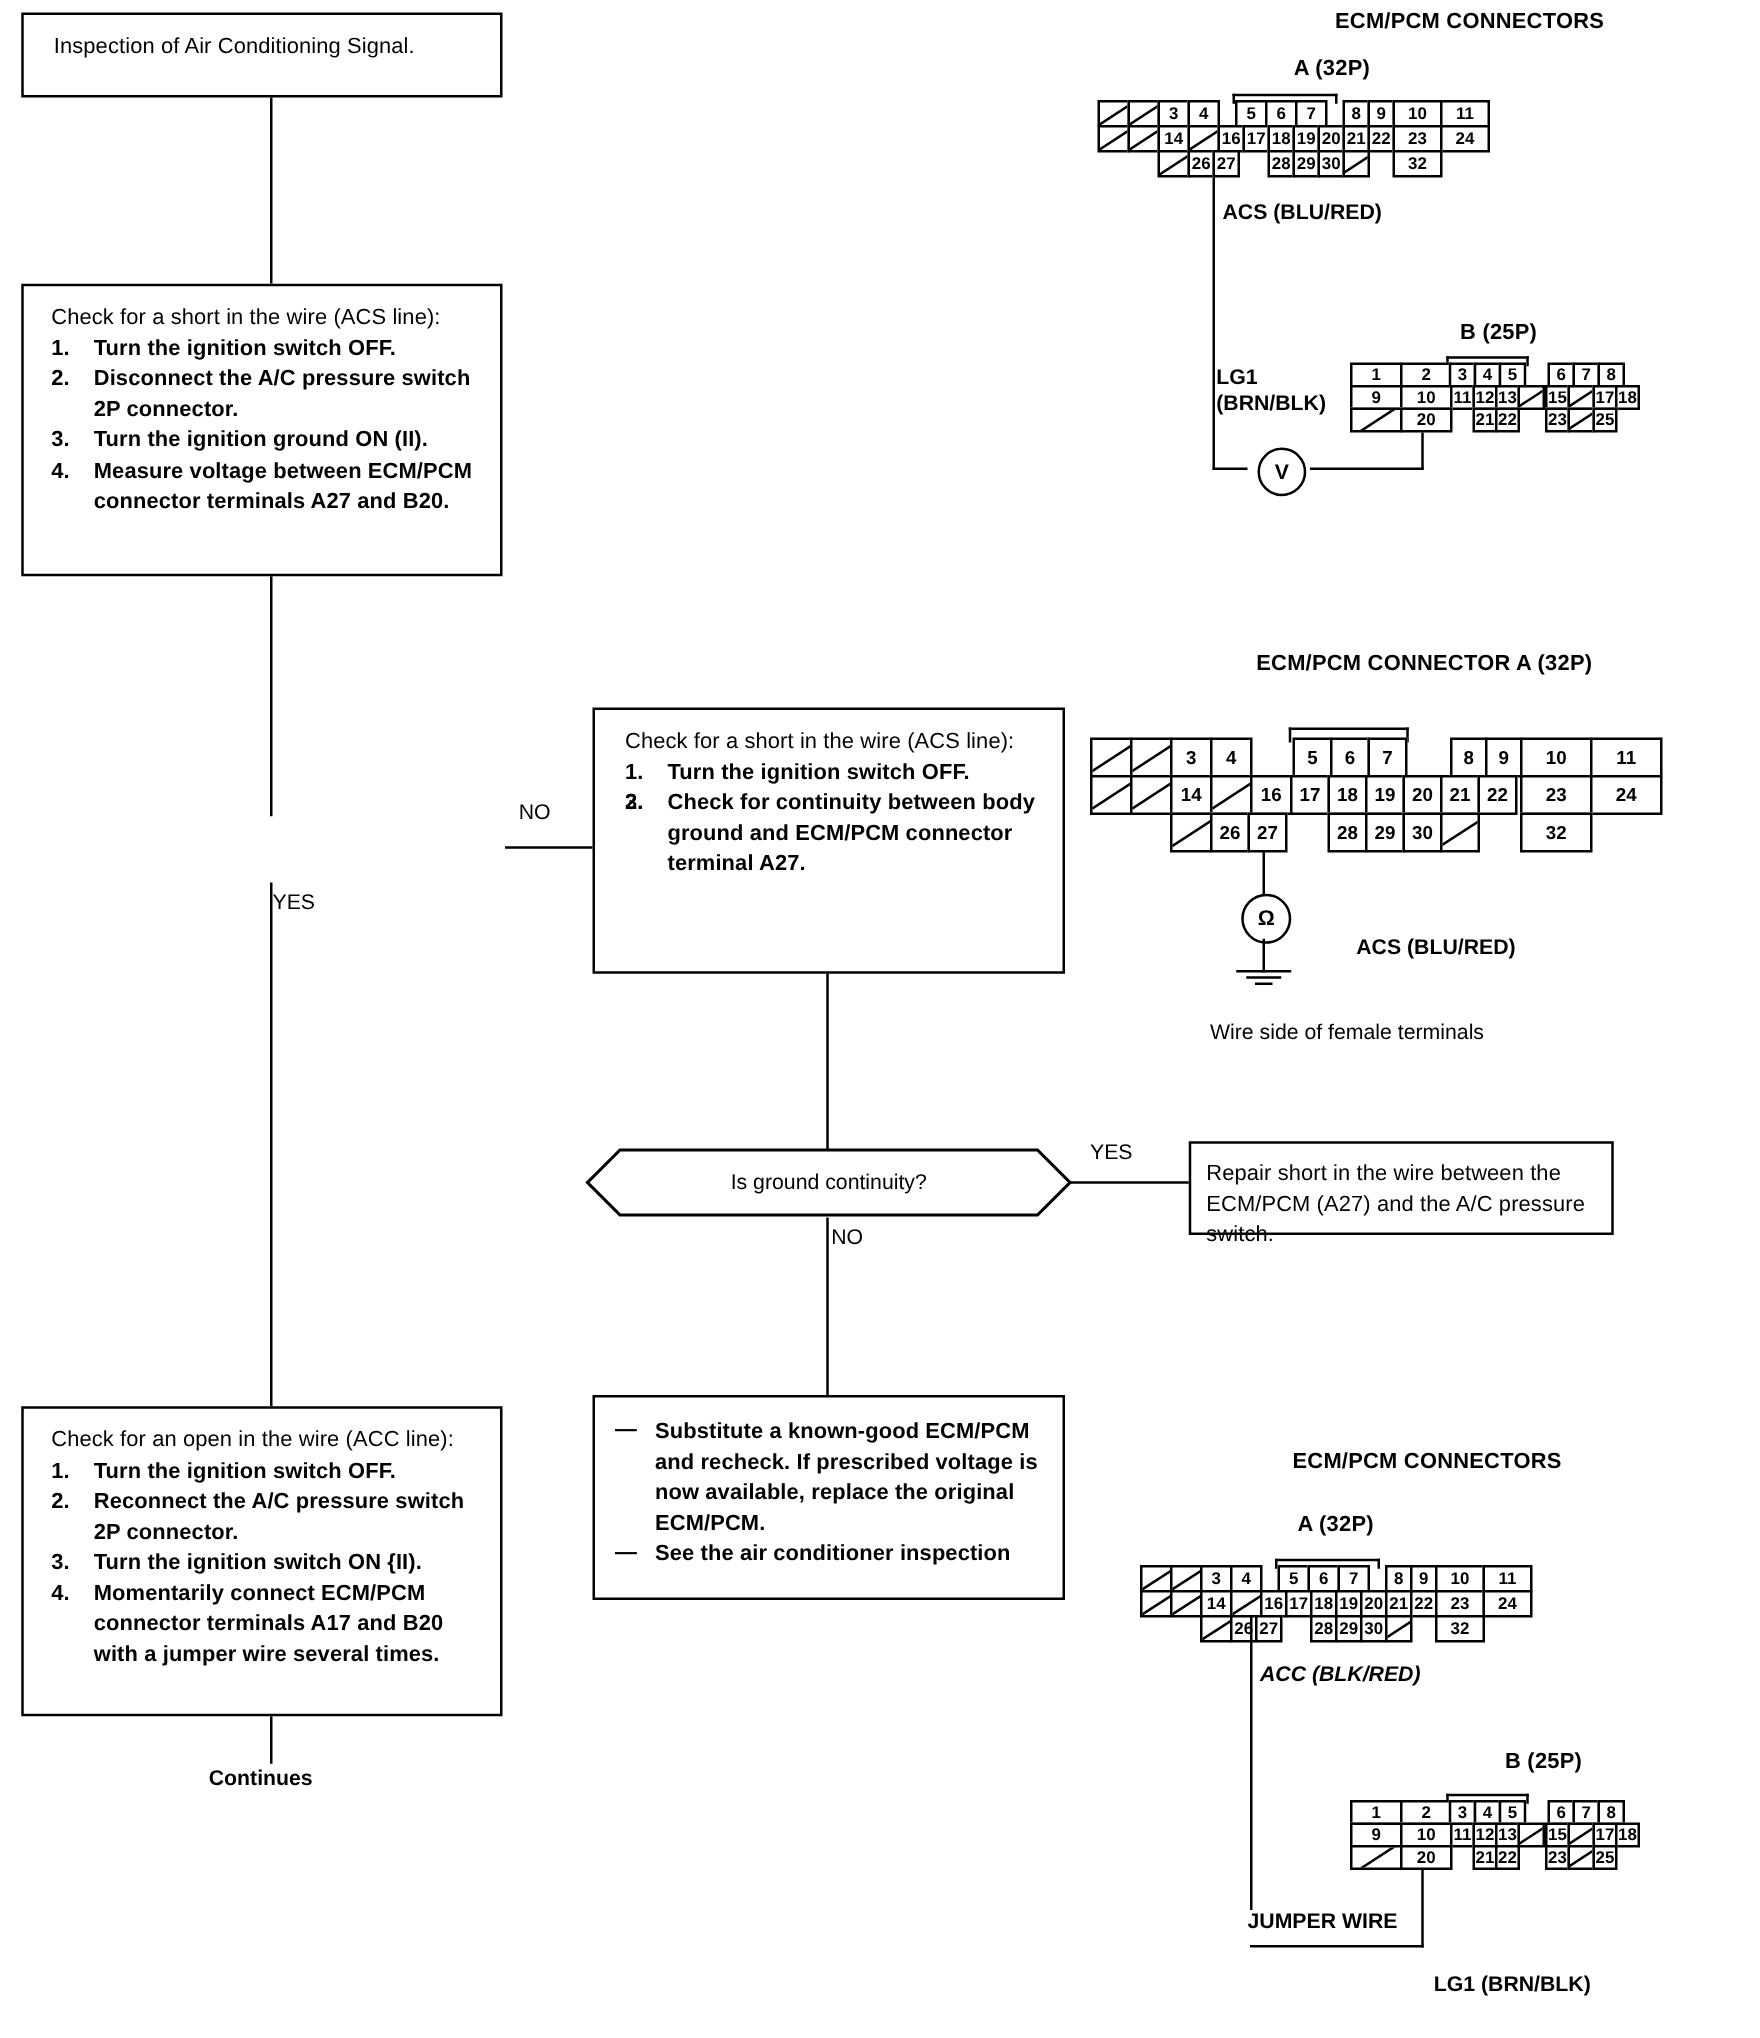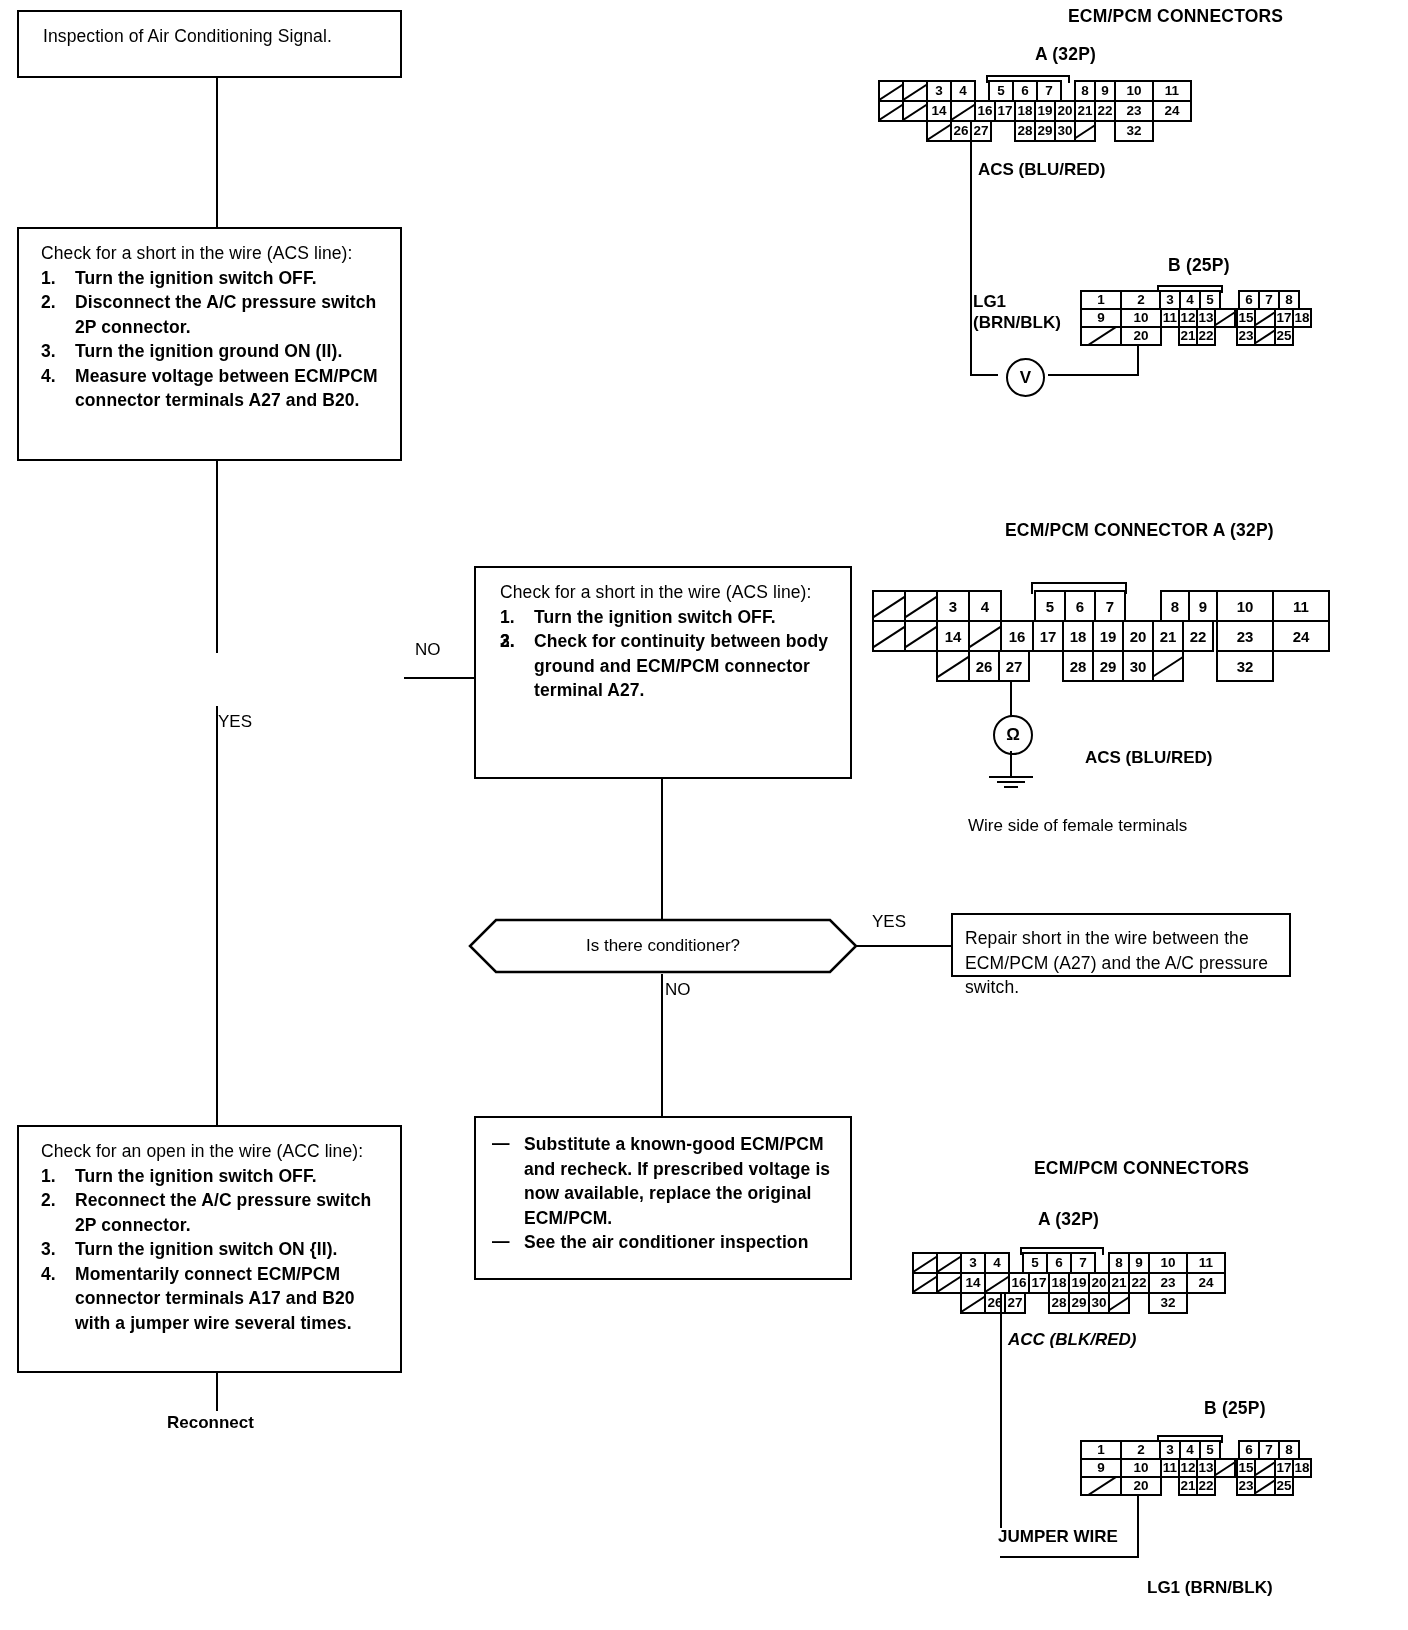--- a/index.html
+++ b/index.html
@@ -163,54 +163,54 @@
     <span class="hdr">Check for an open in the wire (ACC line):</span>
     <ol>
       <li><span class="num">1.</span><span>Turn the ignition switch OFF.</span></li>
       <li><span class="num">2.</span><span>Reconnect the A/C pressure switch 2P connector.</span></li>
       <li><span class="num">3.</span><span>Turn the ignition switch ON {II).</span></li>
       <li><span class="num">4.</span><span>Momentarily connect ECM/PCM connector terminals A17 and B20 with a jumper wire several times.</span></li>
     </ol>
   </div>
 
   <div class="ln lnv" style="left:216px;top:1373px;width:2px;height:38px;"></div>
-  <div class="lbl b" style="left:167px;top:1413px;">Reconnect</div>
+  <div class="lbl b" style="left:167px;top:1413px;">Continues</div>
 
   <div class="box" style="left:474px;top:566px;width:378px;height:213px;padding:12px 10px 8px 24px;">
     <span class="hdr">Check for a short in the wire (ACS line):</span>
     <ol>
       <li><span class="num">1.</span><span>Turn the ignition switch OFF.</span></li>
       <li><span class="num">2.</span></li>
       <li><span class="num">3.</span><span>Check for continuity between body ground and ECM/PCM connector terminal A27.</span></li>
     </ol>
   </div>
 
   <div class="ln lnv" style="left:661px;top:779px;width:2px;height:141px;"></div>
 
   <div class="hex" style="left:468px;top:918px;width:390px;height:56px;">
     <svg width="390" height="56" viewBox="0 0 390 56">
       <polygon points="28,2 362,2 388,28 362,54 28,54 2,28" fill="#fff" stroke="#000" stroke-width="2.5"></polygon>
     </svg>
-    <span>Is there conditioner?</span>
+    <span>Is ground continuity?</span>
   </div>
 
   <div class="ln lnh" style="left:855px;top:945px;width:98px;height:2px;"></div>
   <div class="lbl" style="left:872px;top:912px;">YES</div>
 
   <div class="lbl" style="left:665px;top:980px;">NO</div>
   <div class="ln lnv" style="left:661px;top:974px;width:2px;height:142px;"></div>
 
   <div class="box" style="left:474px;top:1116px;width:378px;height:164px;padding:14px 10px 8px 14px;">
     <ul class="dash">
       <li><span class="dsh">—</span><span>Substitute a known-good ECM/PCM and recheck. If prescribed voltage is now available, replace the original ECM/PCM.</span></li>
       <li><span class="dsh">—</span><span>See the air conditioner inspection</span></li>
     </ul>
   </div>
 
-  <div class="box" style="left:951px;top:913px;width:340px;height:64px;padding:11px 10px 8px 12px;">
+  <div class="box" style="left:951px;top:913px;width:340px;height:75px;padding:11px 10px 8px 12px;">
     <span class="hdr">Repair short in the wire between the ECM/PCM (A27) and the A/C pressure switch.</span>
   </div>
 
   <div class="lbl ttl" style="left:1068px;top:6px;">ECM/PCM CONNECTORS</div>
   <div class="lbl ttl" style="left:1035px;top:44px;">A (32P)</div>
 
   <div class="conn" style="left:878px;top:80px;">
 
     <div class="cap" style="left:108px;top:-5px;width:84px;height:8px;"></div>
 

